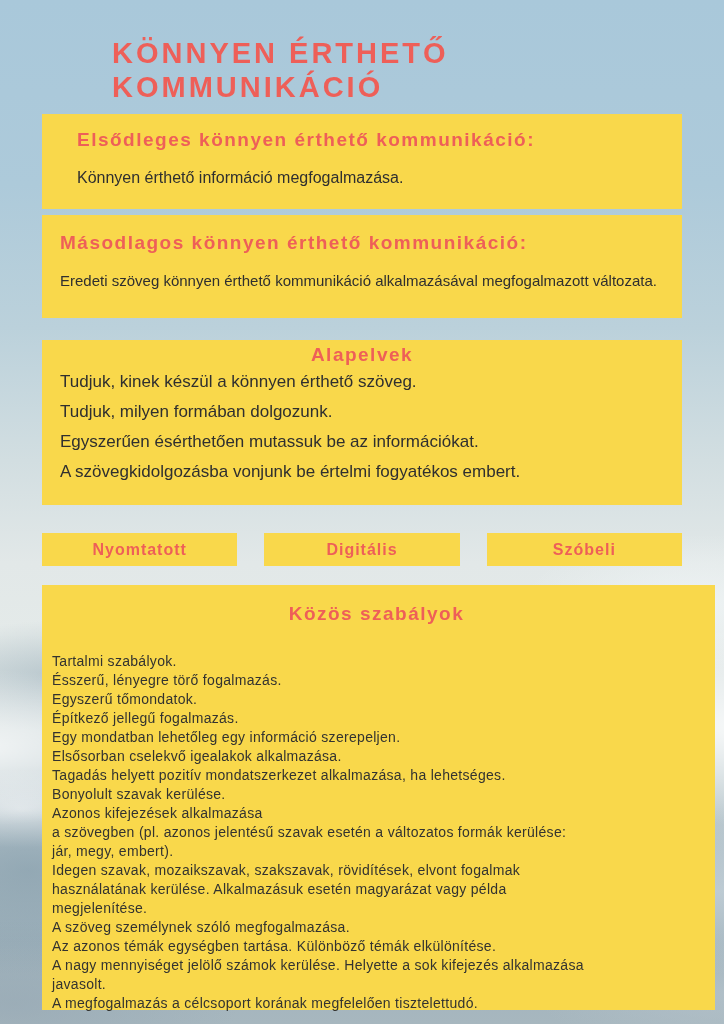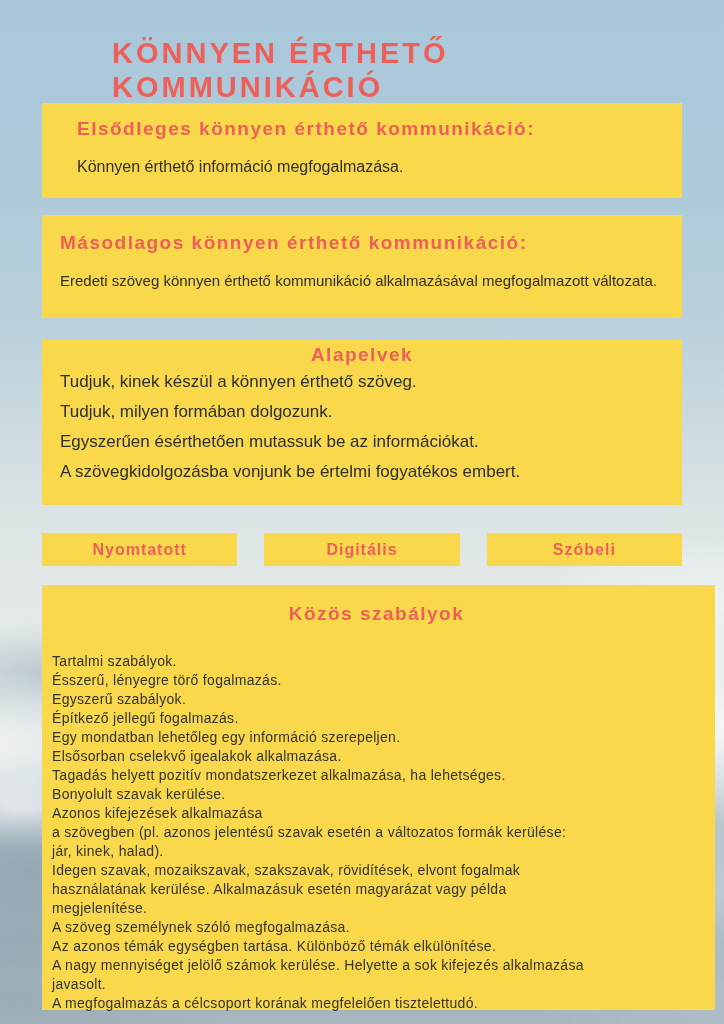--- a/index.html
+++ b/index.html
@@ -51,21 +51,21 @@
     color: #ee5f58;
     white-space: nowrap;
   }
   .panel-heading.centered { text-align: center; white-space: normal; }
   .panel-body {
     margin-top: 15px;
     font-size: 16px; line-height: 22px;
     color: #2f2f2f;
     white-space: nowrap;
   }
-  .panel-1 { top: 103px; height: 95px; padding-left: 35px; }
+  .panel-1 { top: 114px; height: 95px; padding-left: 35px; }
   .panel-2 { top: 215px; height: 103px; padding-top: 16px; }
   .panel-2 .panel-body { font-size: 15px; }
   .panel-3 { top: 340px; height: 165px; padding-top: 3px; }
   .principle-line {
     font-size: 17px; line-height: 30px;
     color: #2f2f2f; white-space: nowrap;
   }
   .principles { }
   .button-row {
     position: absolute; top: 533px; left: 42px; width: 640px;
@@ -124,29 +124,29 @@
     <div class="yellow-button">Nyomtatott</div>
     <div class="yellow-button">Digitális</div>
     <div class="yellow-button">Szóbeli</div>
   </div>
 
   <section class="rules-panel">
     <div class="panel-heading centered">Közös szabályok</div>
     <div class="rules-lines">
       <div class="rule-line">Tartalmi szabályok.</div>
       <div class="rule-line">Ésszerű, lényegre törő fogalmazás.</div>
-      <div class="rule-line">Egyszerű szabályok.</div>
+      <div class="rule-line">Egyszerű tőmondatok.</div>
       <div class="rule-line">Építkező jellegű fogalmazás.</div>
       <div class="rule-line">Egy mondatban lehetőleg egy információ szerepeljen.</div>
       <div class="rule-line">Elsősorban cselekvő igealakok alkalmazása.</div>
       <div class="rule-line">Tagadás helyett pozitív mondatszerkezet alkalmazása, ha lehetséges.</div>
       <div class="rule-line">Bonyolult szavak kerülése.</div>
       <div class="rule-line">Azonos kifejezések alkalmazása</div>
       <div class="rule-line">a szövegben (pl. azonos jelentésű szavak esetén a változatos formák kerülése:</div>
-      <div class="rule-line">jár, kinek, halad).</div>
+      <div class="rule-line">jár, megy, embert).</div>
       <div class="rule-line">Idegen szavak, mozaikszavak, szakszavak, rövidítések, elvont fogalmak</div>
       <div class="rule-line">használatának kerülése. Alkalmazásuk esetén magyarázat vagy példa</div>
       <div class="rule-line">megjelenítése.</div>
       <div class="rule-line">A szöveg személynek szóló megfogalmazása.</div>
       <div class="rule-line">Az azonos témák egységben tartása. Különböző témák elkülönítése.</div>
       <div class="rule-line">A nagy mennyiséget jelölő számok kerülése. Helyette a sok kifejezés alkalmazása</div>
       <div class="rule-line">javasolt.</div>
       <div class="rule-line">A megfogalmazás a célcsoport korának megfelelően tisztelettudó.</div>
     </div>
   </section>

